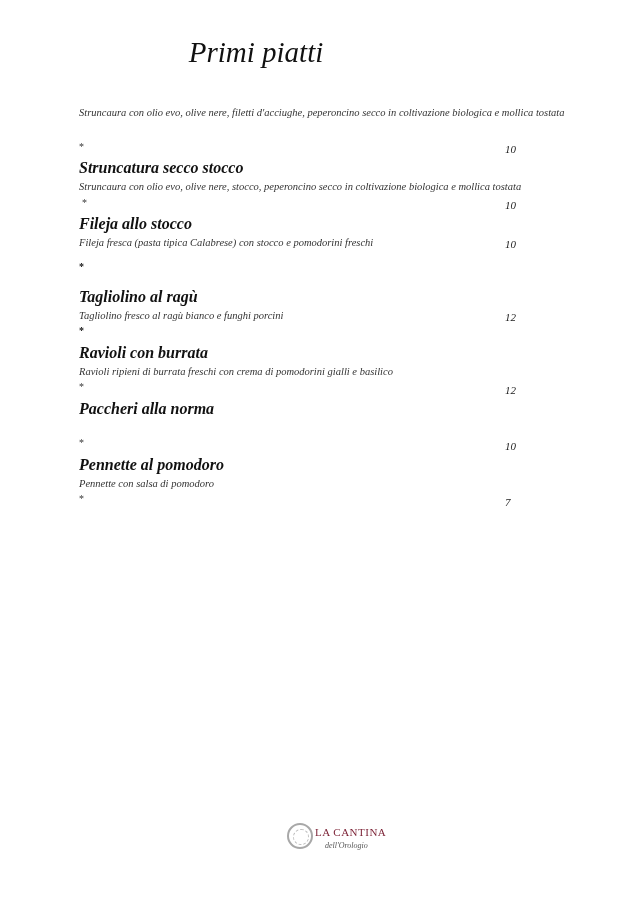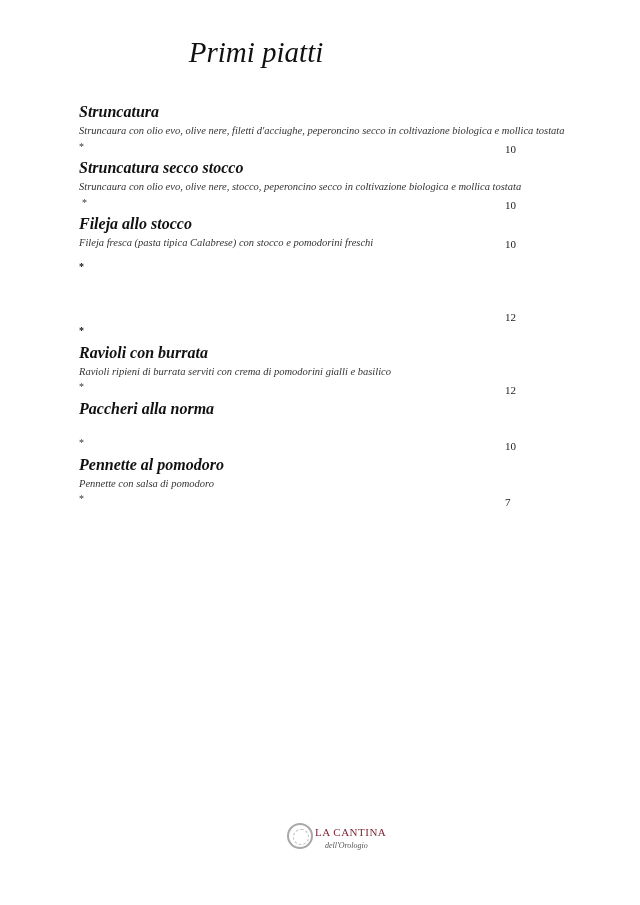--- a/index.html
+++ b/index.html
@@ -5,62 +5,63 @@
   html, body { margin:0; padding:0; }
   body { width:640px; height:905px; background:#ffffff; position:relative; overflow:hidden;
          font-family:"DejaVu Serif", serif; color:#111; }
   .title { position:absolute; top:36px; left:0; width:512px; text-align:center;
            font-family:"Liberation Serif", serif; font-style:italic; font-size:29px; color:#111; }
   .item { position:absolute; left:79px; width:540px; }
   .name { font-family:"Liberation Serif", serif; font-style:italic; font-weight:bold; font-size:16px; color:#111; white-space:nowrap; }
   .desc { font-family:"Liberation Serif", serif; font-style:italic; font-size:10.5px; color:#333; white-space:nowrap; margin-top:4px; }
   .star { position:absolute; font-size:10px; color:#333; font-family:"Liberation Serif", serif; }
   .star.bold { font-weight:bold; color:#111; }
-  .price { position:absolute; left:505px; font-family:"Liberation Serif", serif; font-size:11px; color:#222; }
+  .price { position:absolute; left:505px; font-family:"Liberation Serif", serif; font-style:italic; font-size:11px; color:#222; }
   .logo { position:absolute; left:285px; top:815px; width:80px; height:46px;text-align:center; }
   .logo .wheel { position:absolute; left:2px; top:8px; width:26px; height:26px; border-radius:50%;
                  border:2px solid #a8a8a8; box-sizing:border-box; }
   .logo .wheel::after { content:""; position:absolute; left:4px; top:4px; width:14px; height:14px; border-radius:50%; border:1px dashed #bdbdbd; }
   .logo .l1 { position:absolute; left:30px; top:11px; font-family:"Liberation Serif", serif; font-size:11px; color:#7a1f33; letter-spacing:0.5px; white-space:nowrap; }
   .logo .l2 { position:absolute; left:40px; top:26px; font-family:"Liberation Serif", serif; font-style:italic; font-size:8px; color:#555; white-space:nowrap; }
 </style>
 </head>
 <body>
 
 <div class="title">Primi piatti</div>
 
 <div class="item" style="top:103px;">
-  <div class="name">Struncatura</div>
   <div class="desc">Struncaura con olio evo, olive nere, filetti d'acciughe, peperoncino secco in coltivazione biologica e mollica tostata</div>
 </div>
 <div class="star" style="left:79px;top:141px;">*</div>
 <div class="price" style="top:143px;">10</div>
 
 <div class="item" style="top:159px;">
   <div class="name">Struncatura secco stocco</div>
   <div class="desc">Struncaura con olio evo, olive nere, stocco, peperoncino secco in coltivazione biologica e mollica tostata</div>
 </div>
 <div class="star" style="left:82px;top:197px;">*</div>
 <div class="price" style="top:199px;">10</div>
 
 <div class="item" style="top:215px;">
   <div class="name">Fileja allo stocco</div>
   <div class="desc">Fileja fresca (pasta tipica Calabrese) con stocco e pomodorini freschi</div>
 </div>
 <div class="price" style="top:238px;">10</div>
 <div class="star bold" style="left:79px;top:261px;">*</div>
 
 <div class="item" style="top:288px;">
+  <div class="name">Tagliolino al ragù</div>
+  <div class="desc">Tagliolino fresco al ragù bianco e funghi porcini</div>
 </div>
 <div class="price" style="top:311px;">12</div>
 <div class="star bold" style="left:79px;top:325px;">*</div>
 
 <div class="item" style="top:344px;">
   <div class="name">Ravioli con burrata</div>
-  <div class="desc">Ravioli ripieni di burrata serviti con crema di pomodorini gialli e basilico</div>
+  <div class="desc">Ravioli ripieni di burrata freschi con crema di pomodorini gialli e basilico</div>
 </div>
 <div class="star" style="left:79px;top:381px;">*</div>
 <div class="price" style="top:384px;">12</div>
 
 <div class="item" style="top:400px;">
   <div class="name">Paccheri alla norma</div>
 </div>
 <div class="star" style="left:79px;top:437px;">*</div>
 <div class="price" style="top:440px;">10</div>
 

